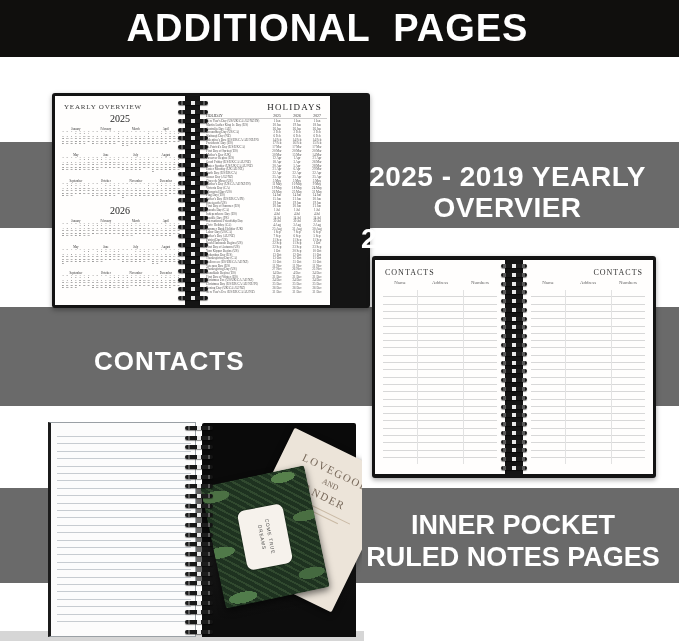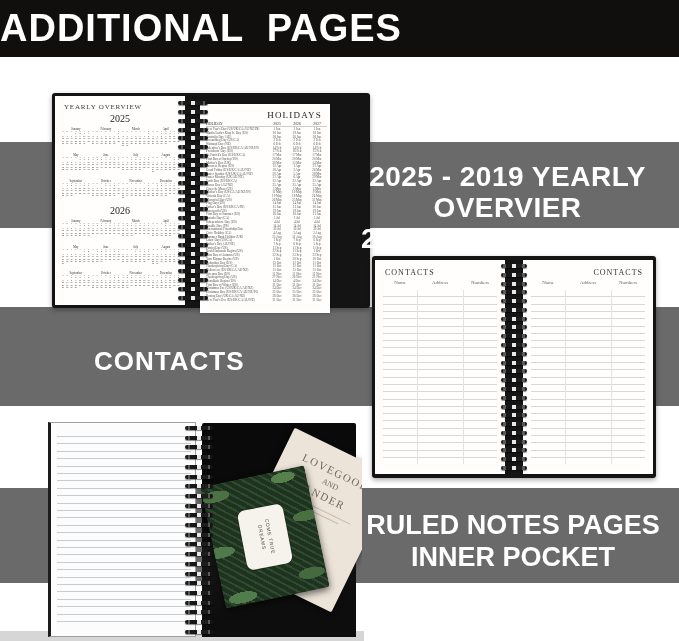--- a/index.html
+++ b/index.html
@@ -2,21 +2,21 @@
 <html style="--header-black: #100f0d; --stripe-gray: #6a6a6a; --cover-black: #141414; --green-card: #1e3220; --cream-card: #ece4d9; --caption-white: #ffffff;"><head>
 <meta charset="utf-8">
 <style>
   html,body{margin:0;padding:0;background:#ffffff;}
   #canvas{position:relative;width:679px;height:641px;overflow:hidden;background:#ffffff;
           font-family:"Liberation Sans",sans-serif;}
   .abs{position:absolute;}
 
   
   .header-bar{left:0;top:0;width:679px;height:57px;background:var(--header-black,#100f0d);}
-  .page-title{left:0;top:7px;width:679px;color:#fff;font-weight:bold;
+  .page-title{left:0;top:7px;width:679px;text-align:center;color:#fff;font-weight:bold;
               font-size:38px;letter-spacing:1px;white-space:pre;padding-right:24px;box-sizing:border-box;}
   .stripe{left:0;width:679px;background:var(--stripe-gray,#6a6a6a);}
   .stripe1{top:142px;height:86px;}
   .stripe2{top:307px;height:99px;}
   .stripe3{top:488px;height:95px;}
   .bottom-strip{left:0;top:631px;width:364px;height:10px;background:#d6d6d6;}
 
   
   .caption{color:#fff;font-weight:bold;}
   .cap-yearly{left:336px;top:161px;width:343px;text-align:center;font-size:28px;line-height:31px;letter-spacing:.5px;}
@@ -27,21 +27,21 @@
   .spread-cover{background:#141414;border-radius:3px;box-shadow:0 2px 5px rgba(0,0,0,.35);}
   .page{background:#fffefd;box-shadow:0 0 2px rgba(0,0,0,.25);}
   .spiral{display:flex;flex-direction:column;justify-content:space-between;z-index:6;}
   .loop{height:4px;width:100%;border-radius:2px;
         background:linear-gradient(90deg,#1b1b1b 0 9%,#5a5a5a 9% 18%,#171717 18% 42%,#e9e9e9 42% 58%,#1d1d1d 58% 82%,#5a5a5a 82% 91%,#141414 91% 100%);
         box-shadow:0 1px 1px rgba(0,0,0,.45);}
 
   
   #yearly-spread{left:52px;top:93px;width:318px;height:215px;}
   #yo-page{left:3px;top:3px;width:130px;height:209px;}
-  #hol-page{left:148px;top:3px;width:130px;height:209px;margin-top:8px;}
+  #hol-page{left:148px;top:3px;width:130px;height:209px;}
   #yearly-spiral{left:126px;top:8px;width:30px;height:199px;}
   .yo-title{left:9px;top:7px;font-family:"Liberation Serif",serif;font-size:7px;letter-spacing:.8px;color:#3a3a3a;}
   #yo-sections{left:3px;top:16px;right:3px;}
   .year-heading{text-align:center;font-family:"Liberation Serif",serif;font-size:10px;line-height:12px;color:#222;margin:1px 0 1px;}
   .months-grid{display:grid;grid-template-columns:repeat(4,1fr);padding:0 2px;}
   .mm-wrap{height:26px;overflow:hidden;position:relative;}
   .mm-inner{position:absolute;left:1px;top:1px;width:90px;transform:scale(.33);transform-origin:0 0;}
   .mm-name{text-align:center;font-family:"Liberation Serif",serif;font-size:9px;line-height:10px;color:#333;}
   .mm-grid{display:grid;grid-template-columns:repeat(7,1fr);font-size:6px;line-height:7.4px;color:#454545;text-align:center;}
   .mm-wd{color:#777;}
@@ -1694,17 +1694,17 @@
         <div class="loop"></div>
         <div class="loop"></div>
         <div class="loop"></div>
         <div class="loop"></div>
         <div class="loop"></div>
         <div class="loop"></div>
       </div>
   </div>
 
   <div class="abs caption cap-notes">
+    <div>INNER POCKET</div>
     <div>RULED NOTES PAGES</div>
-    <div>INNER POCKET</div>
   </div>
 
 </div>
 
 </body></html>

